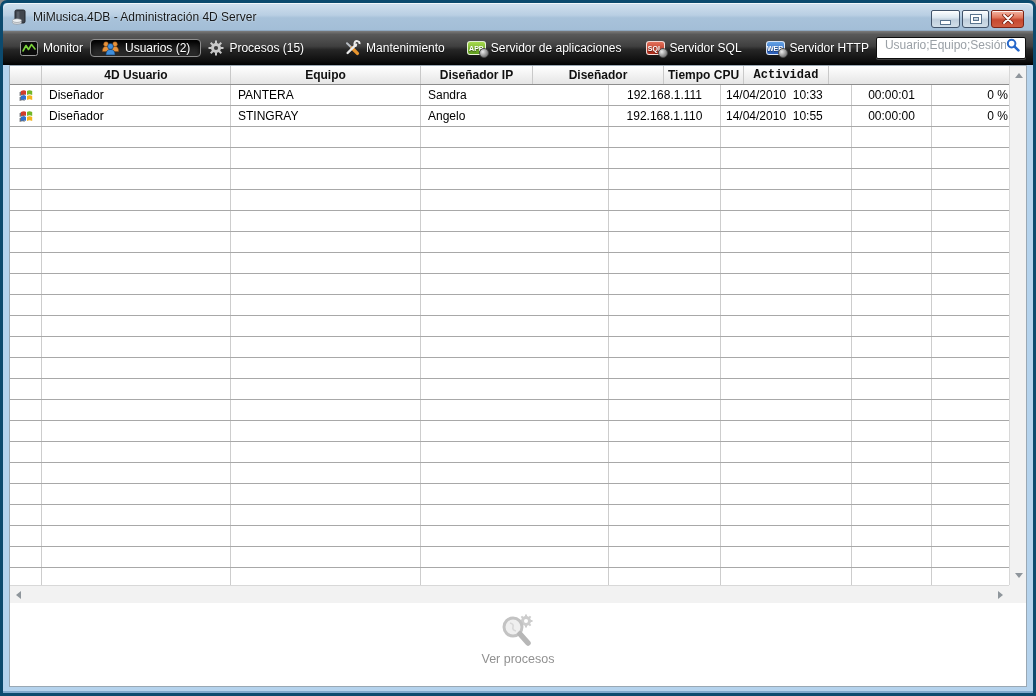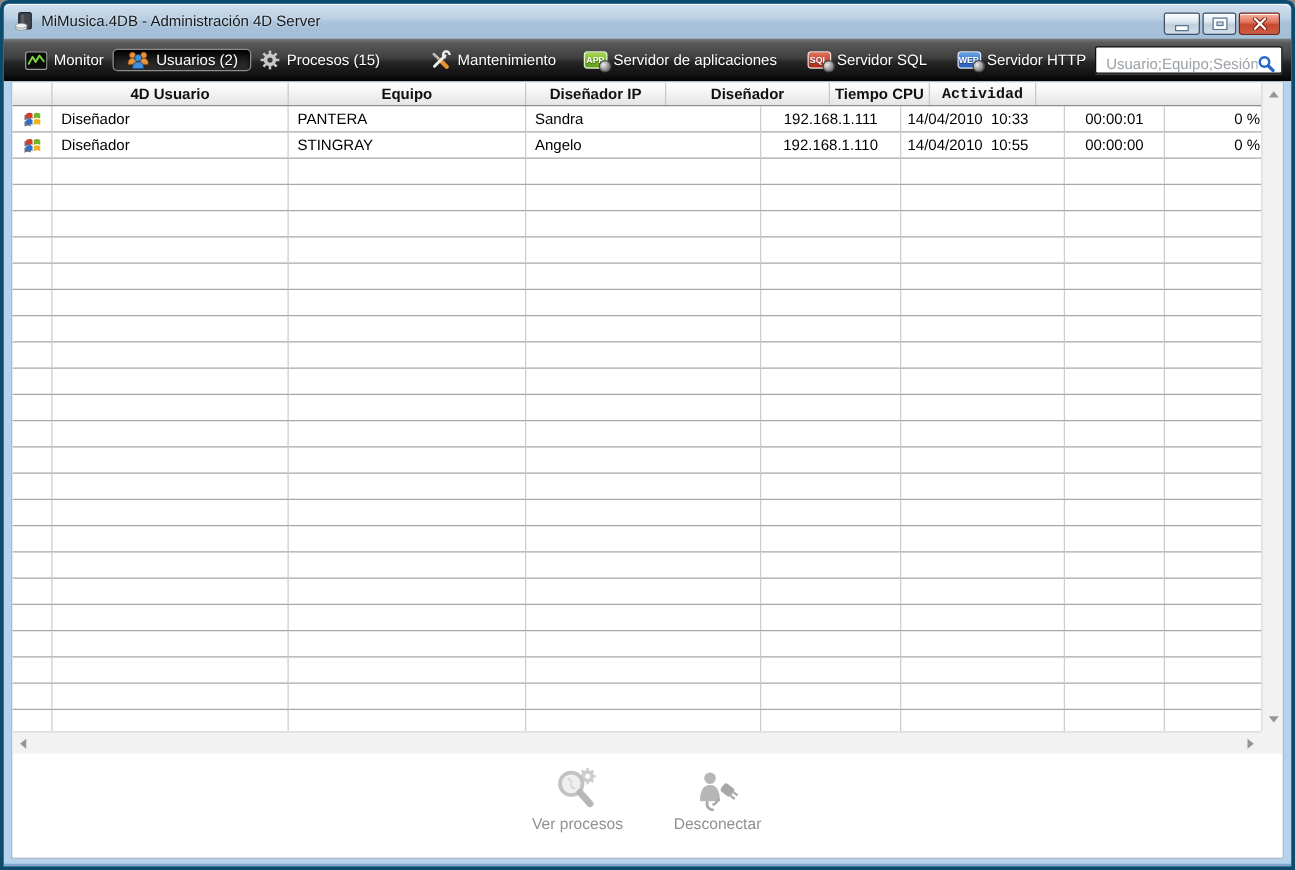--- a/index.html
+++ b/index.html
@@ -66,21 +66,21 @@
   .srv.sql { background:linear-gradient(#e2705a, #ad2a18); }
   .srv.web { background:linear-gradient(#63a2e4, #2a5cba); }
   .srv::after {
     content:""; position:absolute; right:-4px; bottom:-4px; width:8px; height:8px; border-radius:50%;
     background:radial-gradient(circle at 35% 35%, #ececec, #8d8d8d 60%, #5f5f5f);
     border:1px solid #4c4c4c;
   }
 
   .search {
     margin-left:auto; width:150px; height:22px; background:#fff; border-radius:2px;
-    border:1px solid #0e0e0e; display:flex; align-items:flex-end; padding:0 5px 0 8px;
+    border:1px solid #0e0e0e; display:flex; align-items:flex-start; padding:0 5px 0 8px;
     box-shadow:0 1px 0 rgba(255,255,255,.2);
   }
   .search input { border:none; outline:none; flex:1; min-width:0; font-size:12px; color:#333; font-family:"Liberation Sans",sans-serif; background:transparent; }
   .search input::placeholder { color:#9aa0a6; }
   .search svg { flex:0 0 auto; }
 
   
   .frame { position:absolute; top:62px; bottom:0; left:0; right:0; background:#b5d3ed; padding:0 6px 6px 6px; }
   .frame::after { content:""; position:absolute; left:0; right:0; bottom:0; height:2px; background:#7fa8cc; }
   .client { height:100%; background:#fff; border:1px solid #9aa8b4; display:flex; flex-direction:column; }
@@ -560,31 +560,17 @@
               </g>
             </g>
             <circle cx="29" cy="8" r="2" fill="#ffffff"></circle>
             <circle cx="16" cy="14" r="9" fill="#efefef" stroke="#c3c3c3" stroke-width="3"></circle>
             <path d="M13,10 q4,1 3,4 t3,4" fill="none" stroke="#d8d8d8" stroke-width="1.6"></path>
             <line x1="23" y1="21" x2="31" y2="30" stroke="#b7b7b7" stroke-width="5.5" stroke-linecap="round"></line>
           </svg>
           <span>Ver procesos</span>
         </div>
 
-        <div class="action">
-          <svg width="42" height="38" viewBox="0 0 42 38">
-            <circle cx="15" cy="9.5" r="4.6" fill="#b7b7b7"></circle>
-            <path d="M7,28 q0,-13 8,-13 t8,13 z" fill="#b7b7b7"></path>
-            <path d="M13,28 q-2,6 5,7" fill="none" stroke="#ababab" stroke-width="2.2"></path>
-            <g transform="rotate(38 29 19)" fill="#a8a8a8">
-              <rect x="24" y="15" width="10" height="8" rx="2.5"></rect>
-              <rect x="34" y="16.5" width="4" height="1.8"></rect>
-              <rect x="34" y="20.2" width="4" height="1.8"></rect>
-            </g>
-            <path d="M22,26 q-2,4 -5,5" fill="none" stroke="#a8a8a8" stroke-width="2"></path>
-          </svg>
-          <span>Desconectar</span>
-        </div>
 
       </div>
     </div>
   </div>
 </div>
 
 </body></html>

